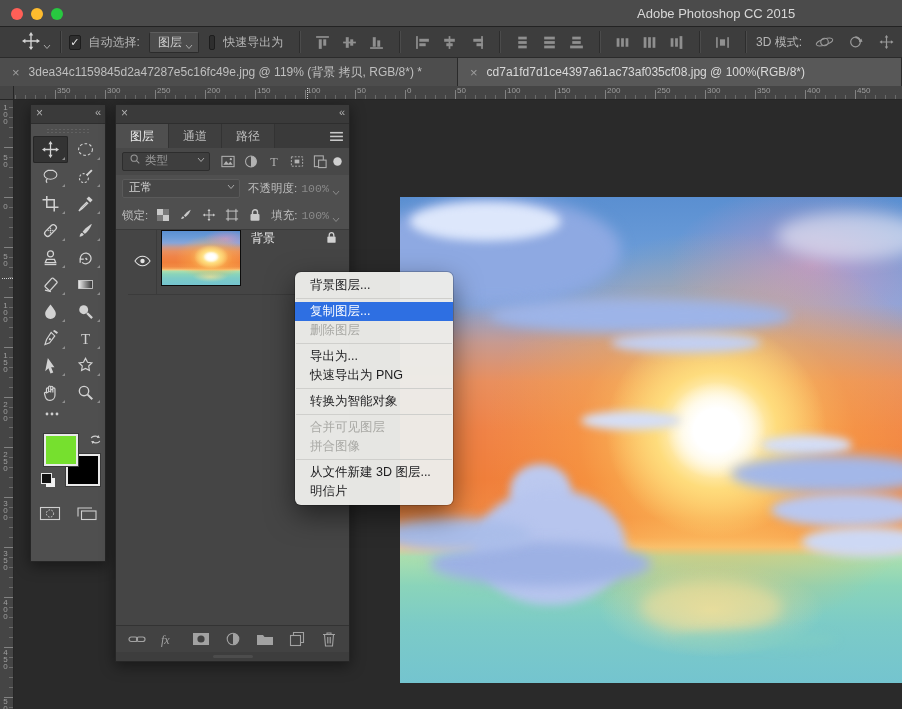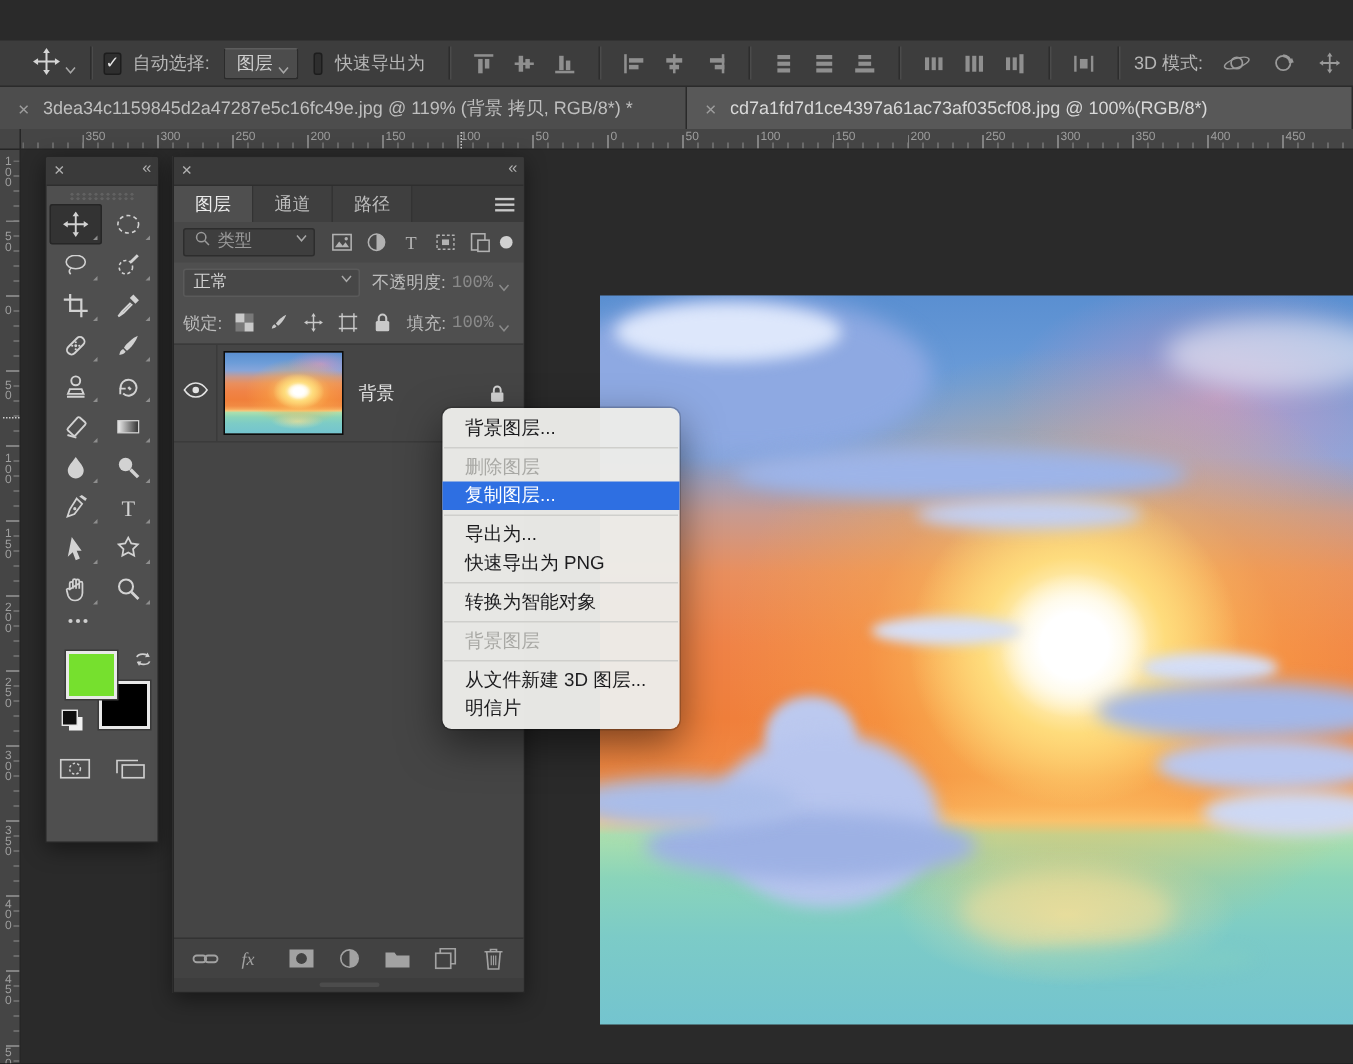--- a/index.html
+++ b/index.html
@@ -132,21 +132,21 @@
   .filter-icons{display:flex;align-items:center;margin-left:7px;}
   .filter-icons .fico{width:18px;height:16px;margin:0 2.5px;color:#b2b2b2;display:inline-flex;}
   .fico svg{width:16px;height:15px;}
   .filter-toggle{margin-left:auto;color:#d0d0d0;width:11px;height:11px;display:inline-flex;}
   .filter-toggle svg{width:11px;height:11px;}
   .dim{color:#8a8a8a;font-family:Liberation Mono, monospace;}
   .lock-icons{display:flex;align-items:center;margin:0 4px;}
   .lock-icons .lico{width:15px;height:15px;margin:0 4px;color:#c9c9c9;display:inline-flex;}
   .lico svg{width:14px;height:14px;}
   .layer-list{flex:1;background:#454545;border-top:1px solid #3a3a3a;overflow:hidden;}
-  .layer-row{display:flex;align-items:center;height:64px;border-bottom:1px solid #3b3b3b;}
+  .layer-row{display:flex;align-items:flex-start;height:64px;border-bottom:1px solid #3b3b3b;margin-left:12px;}
   .eye-cell{width:28px;height:64px;display:flex;align-items:center;justify-content:center;
     border-right:1px solid #3b3b3b;color:#e2e2e2;}
   .eye-cell svg{width:17px;height:12px;}
   .layer-thumb{width:80px;height:56px;margin-left:4px;border:1px solid #0c0c0c;box-sizing:border-box;}
   .layer-name{margin-left:10px;font-size:12px;color:#e5e5e5;}
   .layer-lock{margin-left:auto;margin-right:12px;color:#d2d2d2;width:11px;height:13px;}
   .layer-lock svg{width:11px;height:13px;}
   .lp-bottom{height:26px;background:#424242;border-top:1px solid #333;display:flex;
     align-items:center;justify-content:center;gap:14px;color:#a2a2a2;}
   .lp-bottom .bico{display:inline-flex;width:18px;height:16px;}
@@ -161,20 +161,26 @@
   .menuitem{height:19px;line-height:19px;padding:0 15px;white-space:nowrap;}
   .menuitem.highlighted{background:#2e6fe2;color:#ffffff;}
   .menuitem.disabled{color:#a9a9a5;}
   .menusep{height:1px;background:#cfcfcc;margin:3px 1px;}
 </style>
 </head>
 <body>
 
 <div id="screen">
 
+  <div class="titlebar">
+    <span class="tl red"></span>
+    <span class="tl yellow"></span>
+    <span class="tl green"></span>
+    <span class="win-title">Adobe Photoshop CC 2015</span>
+  </div>
 
   <div class="optionsbar">
     <span class="obar-tool">
         <span><svg viewBox="0 0 16 16">
             <path d="M8 2v12M2 8h12" stroke="currentColor" fill="none" stroke-width="1.2"></path>
             <path d="M8 0l2 3H6zM8 16l2-3H6zM0 8l3-2v4zM16 8l-3-2v4z" fill="currentColor"></path>
           </svg></span>
         <span class="chev"><svg viewBox="0 0 8 6">
             <path d="M1 1l3 3.5L7 1" stroke="currentColor" fill="none"></path>
           </svg></span>
@@ -727,27 +733,28 @@
             <path d="M5.5 6v6.5M7 6v6.5M8.5 6v6.5" stroke-width=".8"></path>
           </svg>
         </span>
       </div>
     <div class="lp-resize"></div>
   </div>
 
   <div class="context-menu">
       <div class="menuitem">背景图层...</div>
       <div class="menusep"></div>
+      <div class="menuitem highlighted">复制图层...</div>
       <div class="menuitem disabled">删除图层</div>
-      <div class="menuitem highlighted">复制图层...</div>
       <div class="menusep"></div>
       <div class="menuitem">导出为...</div>
       <div class="menuitem">快速导出为 PNG</div>
       <div class="menusep"></div>
       <div class="menuitem">转换为智能对象</div>
       <div class="menusep"></div>
-      <div class="menuitem disabled">背景图层</div>
+      <div class="menuitem disabled">合并可见图层</div>
+      <div class="menuitem disabled">拼合图像</div>
       <div class="menusep"></div>
       <div class="menuitem">从文件新建 3D 图层...</div>
       <div class="menuitem">明信片</div>
     </div>
 
 </div>
 
 </body></html>

